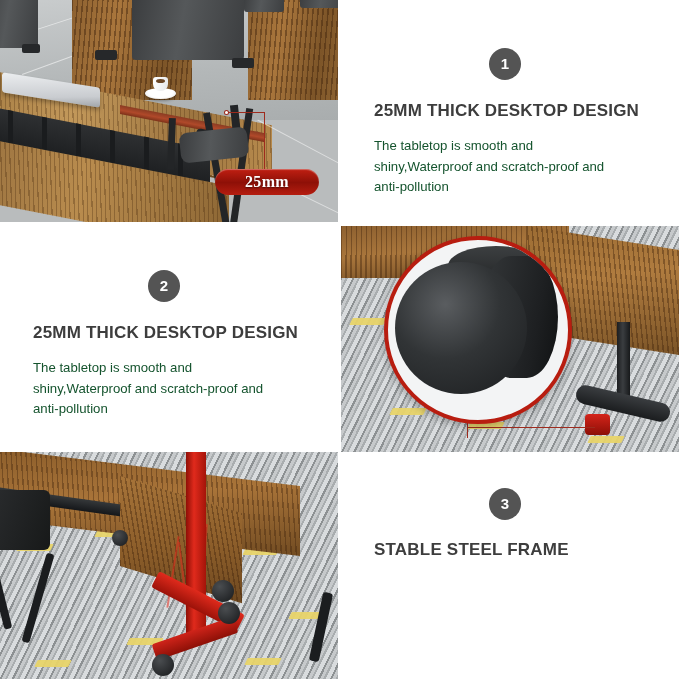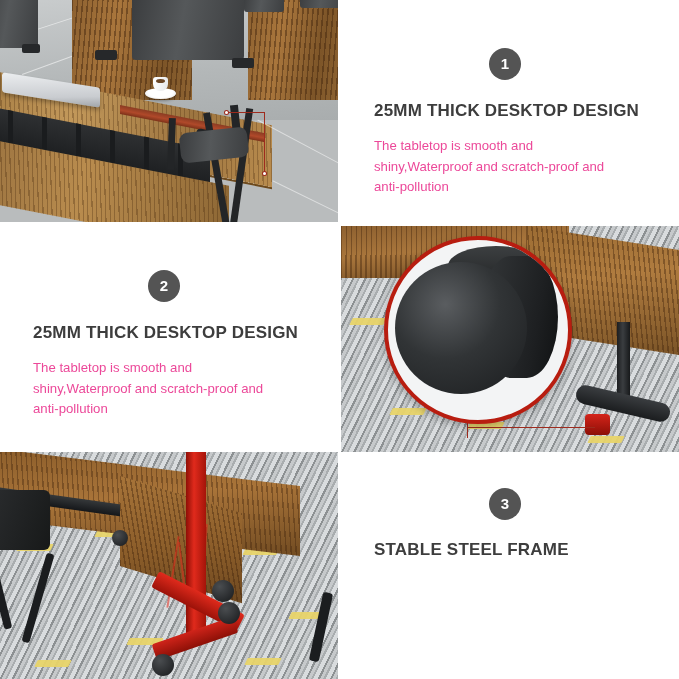--- a/index.html
+++ b/index.html
@@ -24,21 +24,21 @@
     font-family:"Liberation Sans",sans-serif;
   }
   .headline{
     position:absolute;
     font-size:17px;font-weight:bold;color:#3d3d3d;
     letter-spacing:.2px;white-space:nowrap;
     font-family:"Liberation Sans",sans-serif;
   }
   .desc{
     position:absolute;
-    font-size:13.2px;color:#ec4899;line-height:20.5px;
+    font-size:13.2px;color:#14532d;line-height:20.5px;
     font-family:"Liberation Sans",sans-serif;
     white-space:pre-line;
   }
 
   
   #photo1{left:0;top:0;width:338px;height:222px;}
   .p1-bg{position:absolute;inset:0;background:#b9bcbd;}
   .p1-floorback{position:absolute;left:0;top:0;width:338px;height:120px;
     background:linear-gradient(175deg,#c9cccd 0%,#b3b7b8 60%,#a9adae 100%);}
   .p1-wood-wall{position:absolute;top:0;height:100px;
@@ -238,20 +238,23 @@
     <div class="p1-leg" style="left:196px;top:132px;width:40px;height:9px;transform:rotate(12deg);border-radius:4px;"></div>
     <div class="chair" style="left:180px;top:130px;width:68px;height:30px;border-radius:8px;transform:rotate(-6deg);"></div>
 
     <div class="p1-floorline" style="left:250px;top:150px;width:130px;height:1px;transform:rotate(28deg);"></div>
     <div class="p1-floorline" style="left:268px;top:200px;width:90px;height:1px;transform:rotate(26deg);"></div>
 
     <div class="ann-line" style="left:264px;top:112px;width:1px;height:62px;"></div>
     <div class="ann-line" style="left:226px;top:112px;width:39px;height:1px;"></div>
     <div class="ann-dot" style="left:225px;top:111px;"></div>
     <div class="ann-dot" style="left:263px;top:172px;"></div>
+    <div class="pill">
+      <span>25mm</span>
+    </div>
   </div>
 
   <div class="cell textcell" id="text1">
     <div class="tbody">
       <div class="badge" style="left:148px;top:48px;">1</div>
       <div class="headline" style="left:33px;top:101px;">25MM THICK DESKTOP DESIGN</div>
       <div class="desc" style="left:33px;top:136px;width:290px;">The tabletop is smooth and
 shiny,Waterproof and scratch-proof and
 anti-pollution</div>
     </div>

